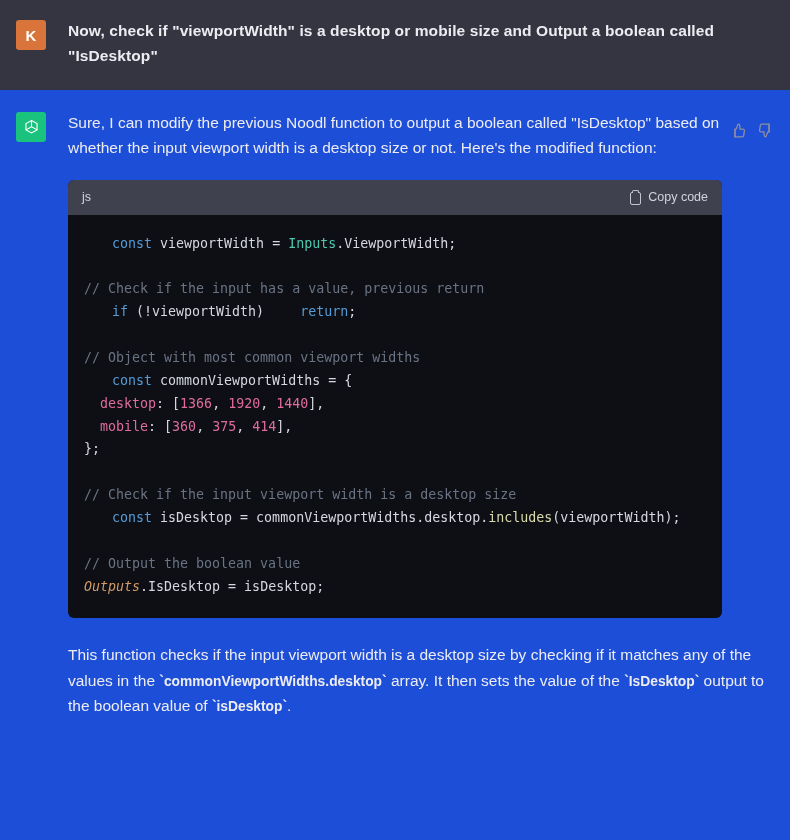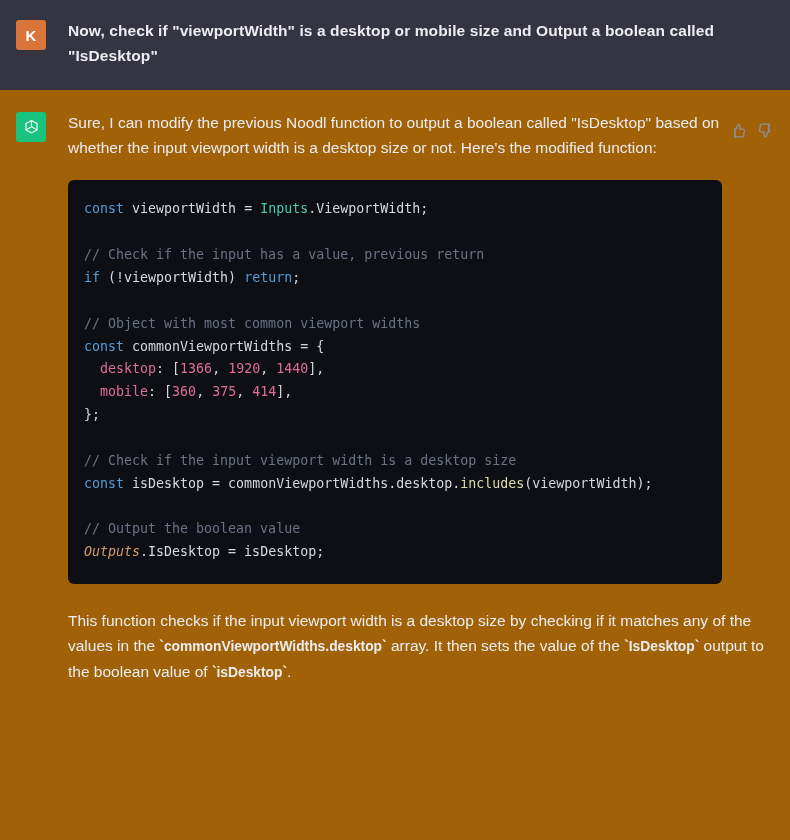--- a/index.html
+++ b/index.html
@@ -20,21 +20,21 @@
   }
 
   
   .turn-user {
     background: #343541;
     padding: 18px 20px 22px 16px;
     display: flex;
     align-items: flex-start;
   }
   .turn-assistant {
-    background: #a16207;
+    background: #1d4ed8;
     padding: 20px 20px 24px 16px;
     display: flex;
     align-items: flex-start;
     flex: 1;
     position: relative;
   }
 
   .avatar {
     width: 30px;
     height: 30px;
@@ -132,21 +132,21 @@
   pre.code {
     margin: 0;
     padding: 18px 16px 20px 16px;
     font-family: "DejaVu Sans Mono", monospace;
     font-size: 13.3px;
     line-height: 1.72;
     color: #d6d7e0;
     white-space: pre;
     overflow: hidden;
   }
-  .k  { color: #569cd6; }   
+  .k  { color: #569cd6; margin-left: 28px; }   
   .cm { color: #6a7383; }   
   .cls{ color: #4ec9b0; }   
   .org{ color: #d19a66; font-style: italic; }   
   .num{ color: #e06c9f; }   
   .prp{ color: #e06c9f; }   
   .fn { color: #dcdcaa; }   
   .pl { color: #d6d7e0; }
 
   code.inline {
     font-family: Liberation Sans, sans-serif;
@@ -173,20 +173,27 @@
         <path d="M12 3.2 L19 7.1 L19 15 L12 18.9 L5 15 L5 7.1 Z"></path>
         <path d="M12 3.2 L12 11 L19 15"></path>
         <path d="M12 11 L5 15"></path>
       </svg>
     </div>
 
     <div class="msg-body">
       <p>Sure, I can modify the previous Noodl function to output a boolean called "IsDesktop" based on whether the input viewport width is a desktop size or not. Here's the modified function:</p>
 
       <div class="codeblock">
+        <div class="code-header">
+          <span class="code-lang">js</span>
+          <span class="copy-btn">
+            <span class="copy-icon"></span>
+            <span>Copy code</span>
+          </span>
+        </div>
         <pre class="code"><span class="k">const</span> <span class="pl">viewportWidth</span> <span class="pl">=</span> <span class="cls">Inputs</span><span class="pl">.ViewportWidth;</span>
 
 <span class="cm">// Check if the input has a value, previous return</span>
 <span class="k">if</span> <span class="pl">(!viewportWidth)</span> <span class="k">return</span><span class="pl">;</span>
 
 <span class="cm">// Object with most common viewport widths</span>
 <span class="k">const</span> <span class="pl">commonViewportWidths = {</span>
   <span class="prp">desktop</span><span class="pl">: [</span><span class="num">1366</span><span class="pl">, </span><span class="num">1920</span><span class="pl">, </span><span class="num">1440</span><span class="pl">],</span>
   <span class="prp">mobile</span><span class="pl">: [</span><span class="num">360</span><span class="pl">, </span><span class="num">375</span><span class="pl">, </span><span class="num">414</span><span class="pl">],</span>
 <span class="pl">};</span>

